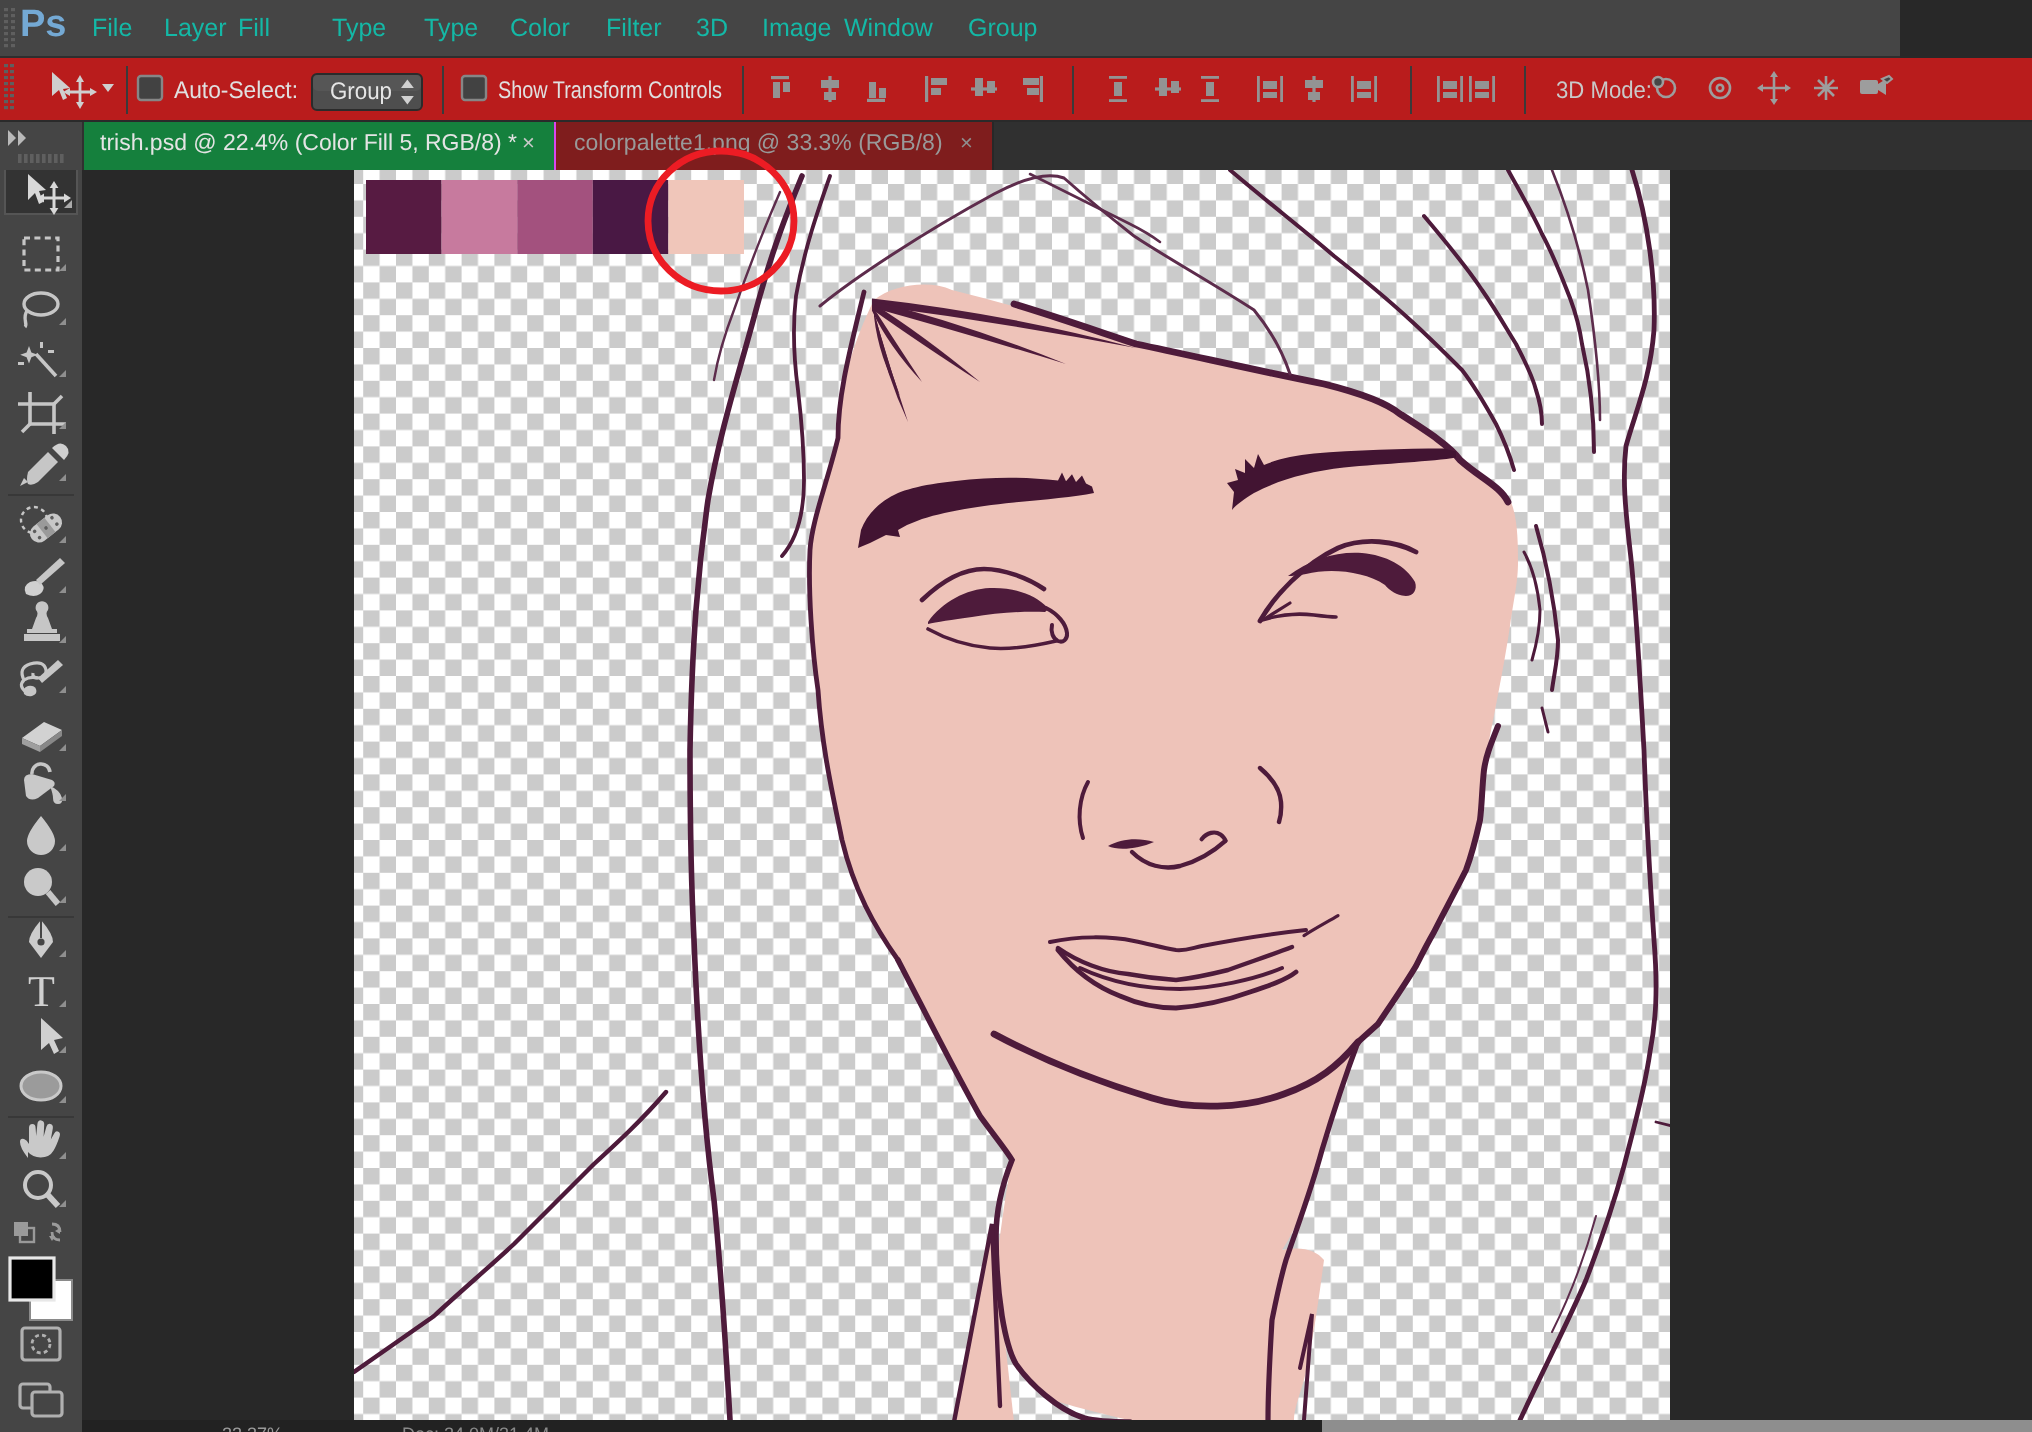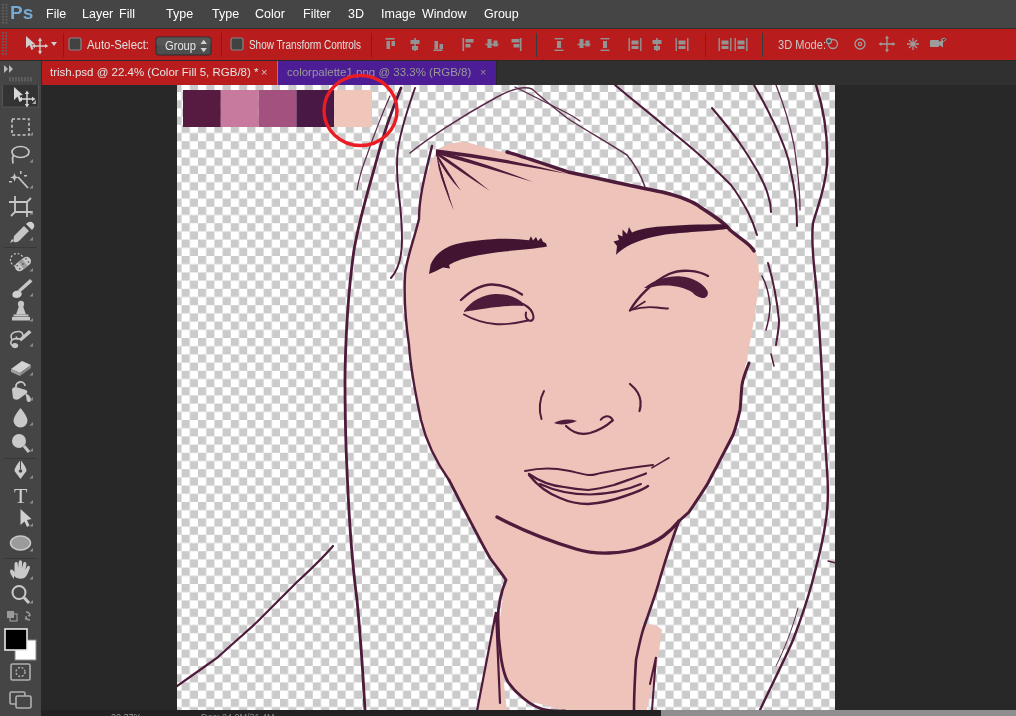--- a/index.html
+++ b/index.html
@@ -1,20 +1,20 @@
 <!DOCTYPE html>
 <html><head><meta charset="utf-8"><style>
 html,body{margin:0;padding:0;}
 body{width:1016px;height:716px;position:relative;overflow:hidden;background:#282828;
 font-family:"Liberation Sans",sans-serif;}
 .abs{position:absolute;}
-.mi{position:absolute;top:7px;font-size:12.5px;color:#ffffff;}
+.mi{position:absolute;top:7px;font-size:12.5px;color:#14b8a6;}
 </style></head><body>
 
-<div class="abs" style="left:0;top:0;width:1016px;height:28px;background:#454545;border-bottom:1px solid #2e2e2e;">
+<div class="abs" style="left:0;top:0;width:936px;height:28px;background:#454545;border-bottom:1px solid #2e2e2e;padding-left:14px;">
 <svg class="abs" style="left:1px;top:4px" width="8" height="22">
       <g fill="#5f5f5f">
         <rect x="1" y="0" width="2" height="1.6"></rect>
         <rect x="4.5" y="0" width="2" height="1.6"></rect>
         <rect x="1" y="3" width="2" height="1.6"></rect>
         <rect x="4.5" y="3" width="2" height="1.6"></rect>
         <rect x="1" y="6" width="2" height="1.6"></rect>
         <rect x="4.5" y="6" width="2" height="1.6"></rect>
         <rect x="1" y="9" width="2" height="1.6"></rect>
         <rect x="4.5" y="9" width="2" height="1.6"></rect>
@@ -189,25 +189,25 @@
           <rect x="9" y="13" width="1.8" height="4.5"></rect>
           <rect x="12" y="13" width="1.8" height="4.5"></rect>
           <rect x="15" y="13" width="1.8" height="4.5"></rect>
           <rect x="18" y="13" width="1.8" height="4.5"></rect>
           <rect x="21" y="13" width="1.8" height="4.5"></rect>
           <rect x="24" y="13" width="1.8" height="4.5"></rect>
           <rect x="27" y="13" width="1.8" height="4.5"></rect>
         </g>
       </svg>
     </div>
-<div class="abs" style="left:42px;top:0;width:235px;height:24px;background:#b91c1c;border-right:1px solid #d946ef;">
+<div class="abs" style="left:42px;top:0;width:235px;height:24px;background:#15803d;border-right:1px solid #d946ef;">
       <div class="abs" style="left:8px;top:5px;font-size:11.5px;color:#e4e4e4;white-space:nowrap;">trish.psd @ 22.4% (Color Fill 5, RGB/8) *</div>
       <div class="abs" style="left:219px;top:5px;font-size:11px;color:#c9c9c9;">×</div>
     </div>
-<div class="abs" style="left:278px;top:0;width:218px;height:24px;background:#4c1d95;border-right:1px solid #282828;">
+<div class="abs" style="left:278px;top:0;width:218px;height:24px;background:#7f1d1d;border-right:1px solid #282828;">
       <div class="abs" style="left:9px;top:5px;font-size:11.5px;color:#999999;white-space:nowrap;">colorpalette1.png @ 33.3% (RGB/8)</div>
       <div class="abs" style="left:202px;top:5px;font-size:11px;color:#8f8f8f;">×</div>
     </div>
 </div>
 <div class="abs" style="left:0;top:85px;width:41px;height:631px;background:#454545;">
 <svg class="abs" style="left:0;top:0" width="41" height="631">
 <rect x="2.5" y="-2" width="36" height="24" fill="#333333" stroke="#555555" stroke-width="1"></rect>
       <g fill="#d8d8d8">
         <path d="M14 2 L14 15 L17.5 11.5 L19.5 17 L21.5 16 L19.5 10.5 L23 10 Z"></path>
         <g stroke="#d8d8d8" stroke-width="1.5" fill="none">

